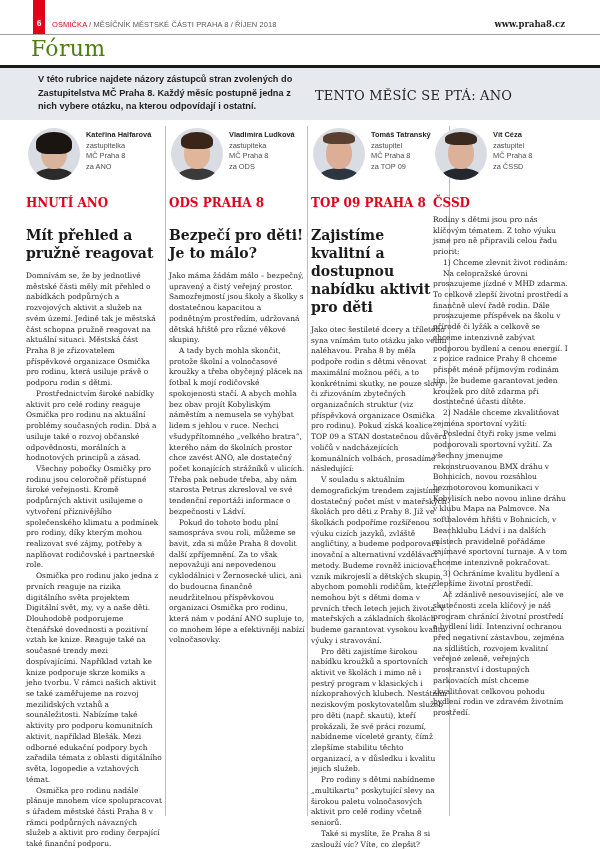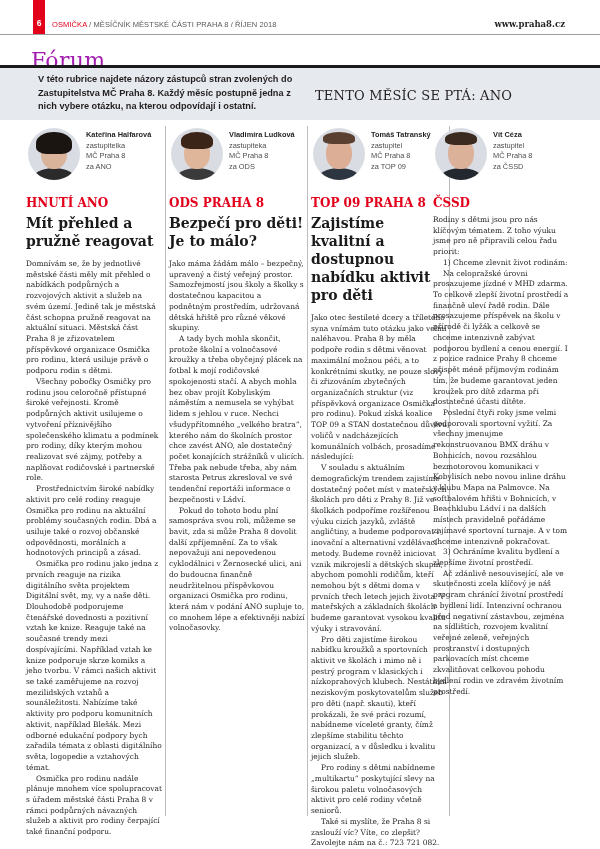--- a/index.html
+++ b/index.html
@@ -3,36 +3,36 @@
 <meta charset="utf-8">
 <style>
   html, body { margin: 0; padding: 0; background: #fff; }
   body { width: 600px; height: 849px; position: relative; overflow: hidden; font-family: "DejaVu Serif", serif; color: #231f20; }
   .page-num-bar { position: absolute; left: 33px; top: 0; width: 12px; height: 34px; background: #e2001a; }
   .page-num { position: absolute; left: 33px; top: 18px; width: 12px; text-align: center; color: #fff; font: bold 8.5px "Liberation Sans", sans-serif; }
   .running-head { position: absolute; left: 52px; top: 20px; font: 7.5px "Liberation Sans", sans-serif; color: #58595b; letter-spacing: 0.1px; }
   .running-head .brand { color: #e2001a; font-weight: normal; }
   .site-url { position: absolute; right: 35px; top: 19px; font: bold 8.5px "DejaVu Serif", serif; color: #231f20; }
   .thin-rule { position: absolute; left: 0; right: 0; top: 34px; height: 1px; background: #9d9d9d; }
-  .section-title { position: absolute; left: 31px; top: 48px; font: 22px "DejaVu Serif", serif; color: #a21caf; letter-spacing: 0.3px; }
+  .section-title { position: absolute; left: 31px; top: 36px; font: 22px "DejaVu Serif", serif; color: #4d7c0f; letter-spacing: 0.3px; }
   .thick-rule { position: absolute; left: 0; right: 0; top: 65px; height: 3px; background: #1a1a1a; }
   .intro-box { position: absolute; left: 0; right: 0; top: 68px; height: 52px; background: #e6e9ee; }
   .intro-text { position: absolute; left: 38px; top: 73px; width: 270px; font: bold 9.2px/13.6px "Liberation Sans", sans-serif; color: #231f20; }
   .this-month { position: absolute; left: 315px; top: 88px; font: 13px "DejaVu Serif", serif; color: #231f20; letter-spacing: 0.2px; }
   .col { position: absolute; top: 126px; width: 136px; }
   .col-divider { position: absolute; top: 126px; width: 1px; height: 690px; background: #bdbdbd; }
   .author { position: relative; height: 58px; }
   .avatar { position: absolute; left: 2px; top: 2px; width: 52px; height: 52px; border-radius: 50%; background: #d9dde3; overflow: hidden; }
   .avatar .head { position: absolute; left: 13px; top: 9px; width: 26px; height: 32px; border-radius: 50% 50% 45% 45%; background: #d9b39a; }
   .avatar .hair { position: absolute; left: 10px; top: 4px; width: 32px; height: 17px; border-radius: 50% 50% 30% 30%; }
   .avatar .body { position: absolute; left: 4px; top: 40px; width: 44px; height: 24px; border-radius: 50% 50% 0 0; }
   .author-info { position: absolute; left: 60px; top: 4px; font: 7.4px/10.5px "Liberation Sans", sans-serif; color: #4d4d4f; }
   .author-info .name { font-weight: bold; color: #231f20; }
   .party { margin-top: 12px; font: bold 12px/15px "DejaVu Serif", serif; color: #e2001a; }
-  .headline { margin-top: 3px; font: bold 14px/18px "DejaVu Serif", serif; color: #1a1a1a; }
+  .headline { margin-top: 15px; font: bold 14px/18px "DejaVu Serif", serif; color: #1a1a1a; }
   .body-text { margin-top: 9px; font: 7.45px/10.72px "DejaVu Serif", serif; color: #231f20; text-align: left; hyphens: manual; }
   .body-text p { margin: 0; text-indent: 10px; }
   .body-text p.first { text-indent: 0; }
 </style>
 </head>
 <body>
 
 <div class="page-num-bar"></div>
 <div class="page-num">6</div>
 <div class="running-head"><span class="brand">OSMIČKA</span><span> / MĚSÍČNÍK MĚSTSKÉ ČÁSTI PRAHA 8 / ŘÍJEN 2018</span></div>
@@ -60,22 +60,22 @@
       <div class="name">Kateřina Halfarová</div>
       <div>zastupitelka</div>
       <div>MČ Praha 8</div>
       <div>za ANO</div>
     </div>
   </div>
   <div class="party">HNUTÍ ANO</div>
   <div class="headline">Mít přehled a pružně reagovat</div>
   <div class="body-text">
     <p class="first">Domnívám se, že by jednotlivé městské části měly mít přehled o nabídkách podpůrných a rozvojových aktivit a služeb na svém území. Jedině tak je městská část schopna pružně reagovat na aktuální situaci. Městská část Praha 8 je zřizovatelem příspěvkové organizace Osmička pro rodinu, která usiluje právě o podporu rodin s dětmi.</p>
+    <p>Prostřednictvím široké nabídky aktivit pro celé rodiny reaguje Osmička pro rodinu na aktuální problémy současných rodin. Dbá a usiluje také o rozvoj občanské odpovědnosti, morálních a hodnotových principů a zásad.</p>
     <p>Všechny pobočky Osmičky pro rodinu jsou celoročně přístupné široké veřejnosti. Kromě podpůrných aktivit usilujeme o vytvoření příznivějšího společenského klimatu a podmínek pro rodiny, díky kterým mohou realizovat své zájmy, potřeby a naplňovat rodičovské i partnerské role.</p>
-    <p>Prostřednictvím široké nabídky aktivit pro celé rodiny reaguje Osmička pro rodinu na aktuální problémy současných rodin. Dbá a usiluje také o rozvoj občanské odpovědnosti, morálních a hodnotových principů a zásad.</p>
     <p>Osmička pro rodinu jako jedna z prvních reaguje na rizika digitálního světa projektem Digitální svět, my, vy a naše děti. Dlouhodobě podporujeme čtenářské dovednosti a pozitivní vztah ke knize. Reaguje také na současné trendy mezi dospívajícími. Například vztah ke knize podporuje skrze komiks a jeho tvorbu. V rámci našich aktivit se také zaměřujeme na rozvoj mezilidských vztahů a sounáležitosti. Nabízíme také aktivity pro podporu komunitních aktivit, například Blešák. Mezi odborné edukační podpory bych zařadila témata z oblasti digitálního světa, logopedie a vztahových témat.</p>
     <p>Osmička pro rodinu nadále plánuje mnohem více spolupracovat s úřadem městské části Praha 8 v rámci podpůrných návazných služeb a aktivit pro rodiny čerpající také finanční podporu.</p>
   </div>
 </div>
 
 <div class="col" style="left:169px">
   <div class="author">
     <div class="avatar">
       <div class="body" style="background:#3a3a3a"></div>
       <div class="head" style="background:#e0b69b"></div>
@@ -134,17 +134,18 @@
       <div>zastupitel</div>
       <div>MČ Praha 8</div>
       <div>za ČSSD</div>
     </div>
   </div>
   <div class="party">ČSSD</div>
   <div class="body-text" style="margin-top:4px">
     <p class="first">Rodiny s dětmi jsou pro nás klíčovým tématem. Z toho výuku jsme pro ně připravili celou řadu priorit:</p>
     <p>1) Chceme zlevnit život rodinám:</p>
     <p>Na celopražské úrovni prosazujeme jízdné v MHD zdarma. To celkově zlepší životní prostředí a finančně uleví řadě rodin. Dále prosazujeme příspěvek na školu v přírodě či lyžák a celkově se chceme intenzivně zabývat podporou bydlení a cenou energií. I z pozice radnice Prahy 8 chceme přispět méně příjmovým rodinám tím, že budeme garantovat jeden kroužek pro dítě zdarma při dostatečné účasti dítěte.</p>
+    <p>2) Nadále chceme zkvalitňovat zejména sportovní vyžití:</p>
     <p>Poslední čtyři roky jsme velmi podporovali sportovní vyžití. Za všechny jmenujme rekonstruovanou BMX dráhu v Bohnicích, novou rozsáhlou bezmotorovou komunikaci v Kobylisích nebo novou inline dráhu v klubu Mapa na Palmovce. Na softbalovém hřišti v Bohnicích, v Beachklubu Ládví i na dalších místech pravidelně pořádáme zajímavé sportovní turnaje. A v tom chceme intenzivně pokračovat.</p>
     <p>3) Ochráníme kvalitu bydlení a zlepšíme životní prostředí.</p>
     <p>Ač zdánlivě nesouvisející, ale ve skutečnosti zcela klíčový je náš program chránící životní prostředí a bydlení lidí. Intenzivní ochranou před negativní zástavbou, zejména na sídlištích, rozvojem kvalitní veřejné zeleně, veřejných prostranství i dostupných parkovacích míst chceme zkvalitňovat celkovou pohodu bydlení rodin ve zdravém životním prostředí.</p>
   </div>
 </div>
 
 </body></html>

